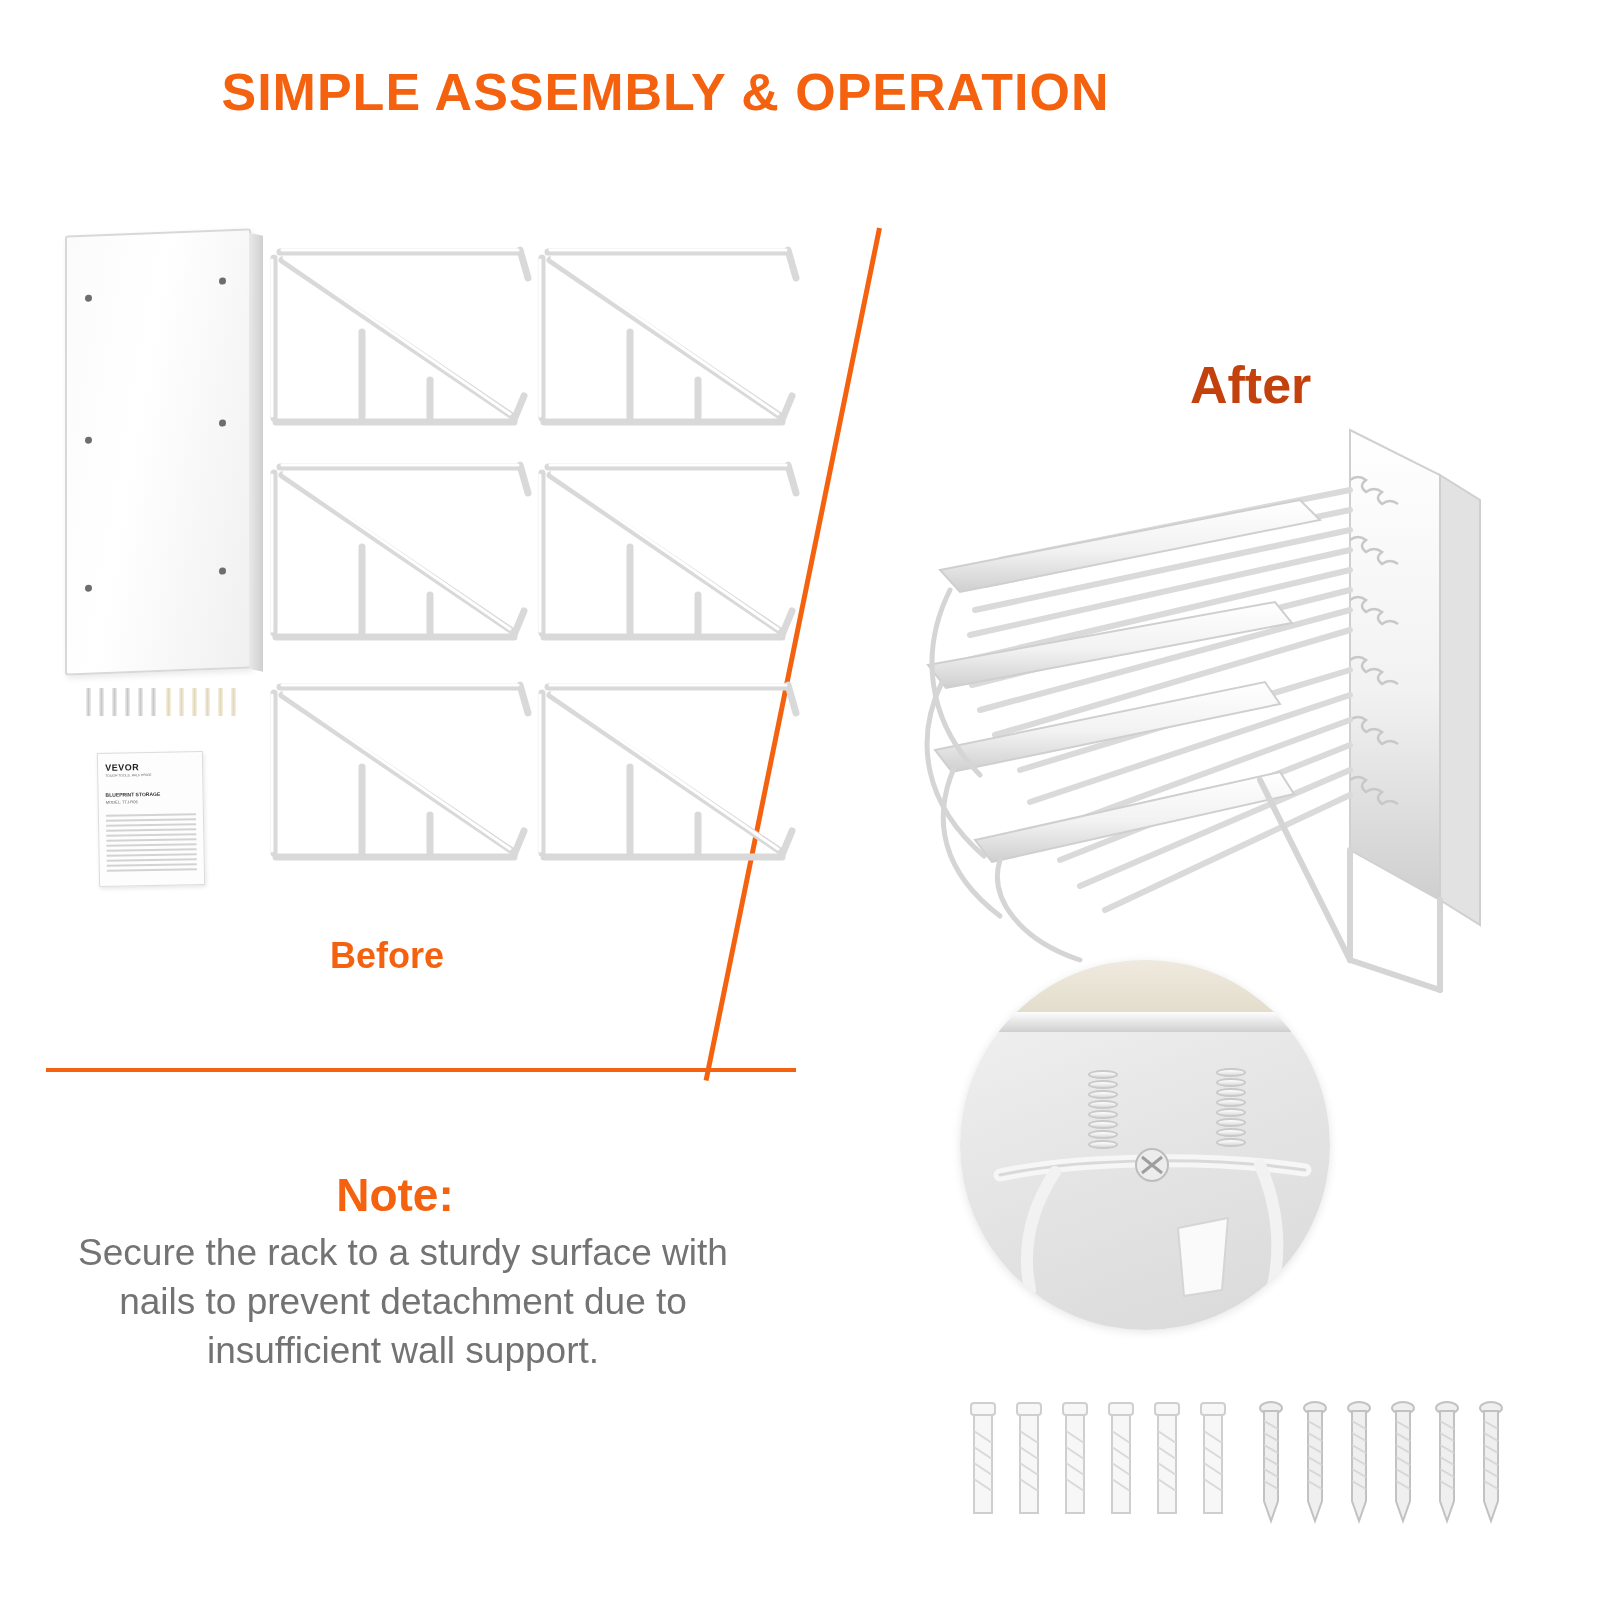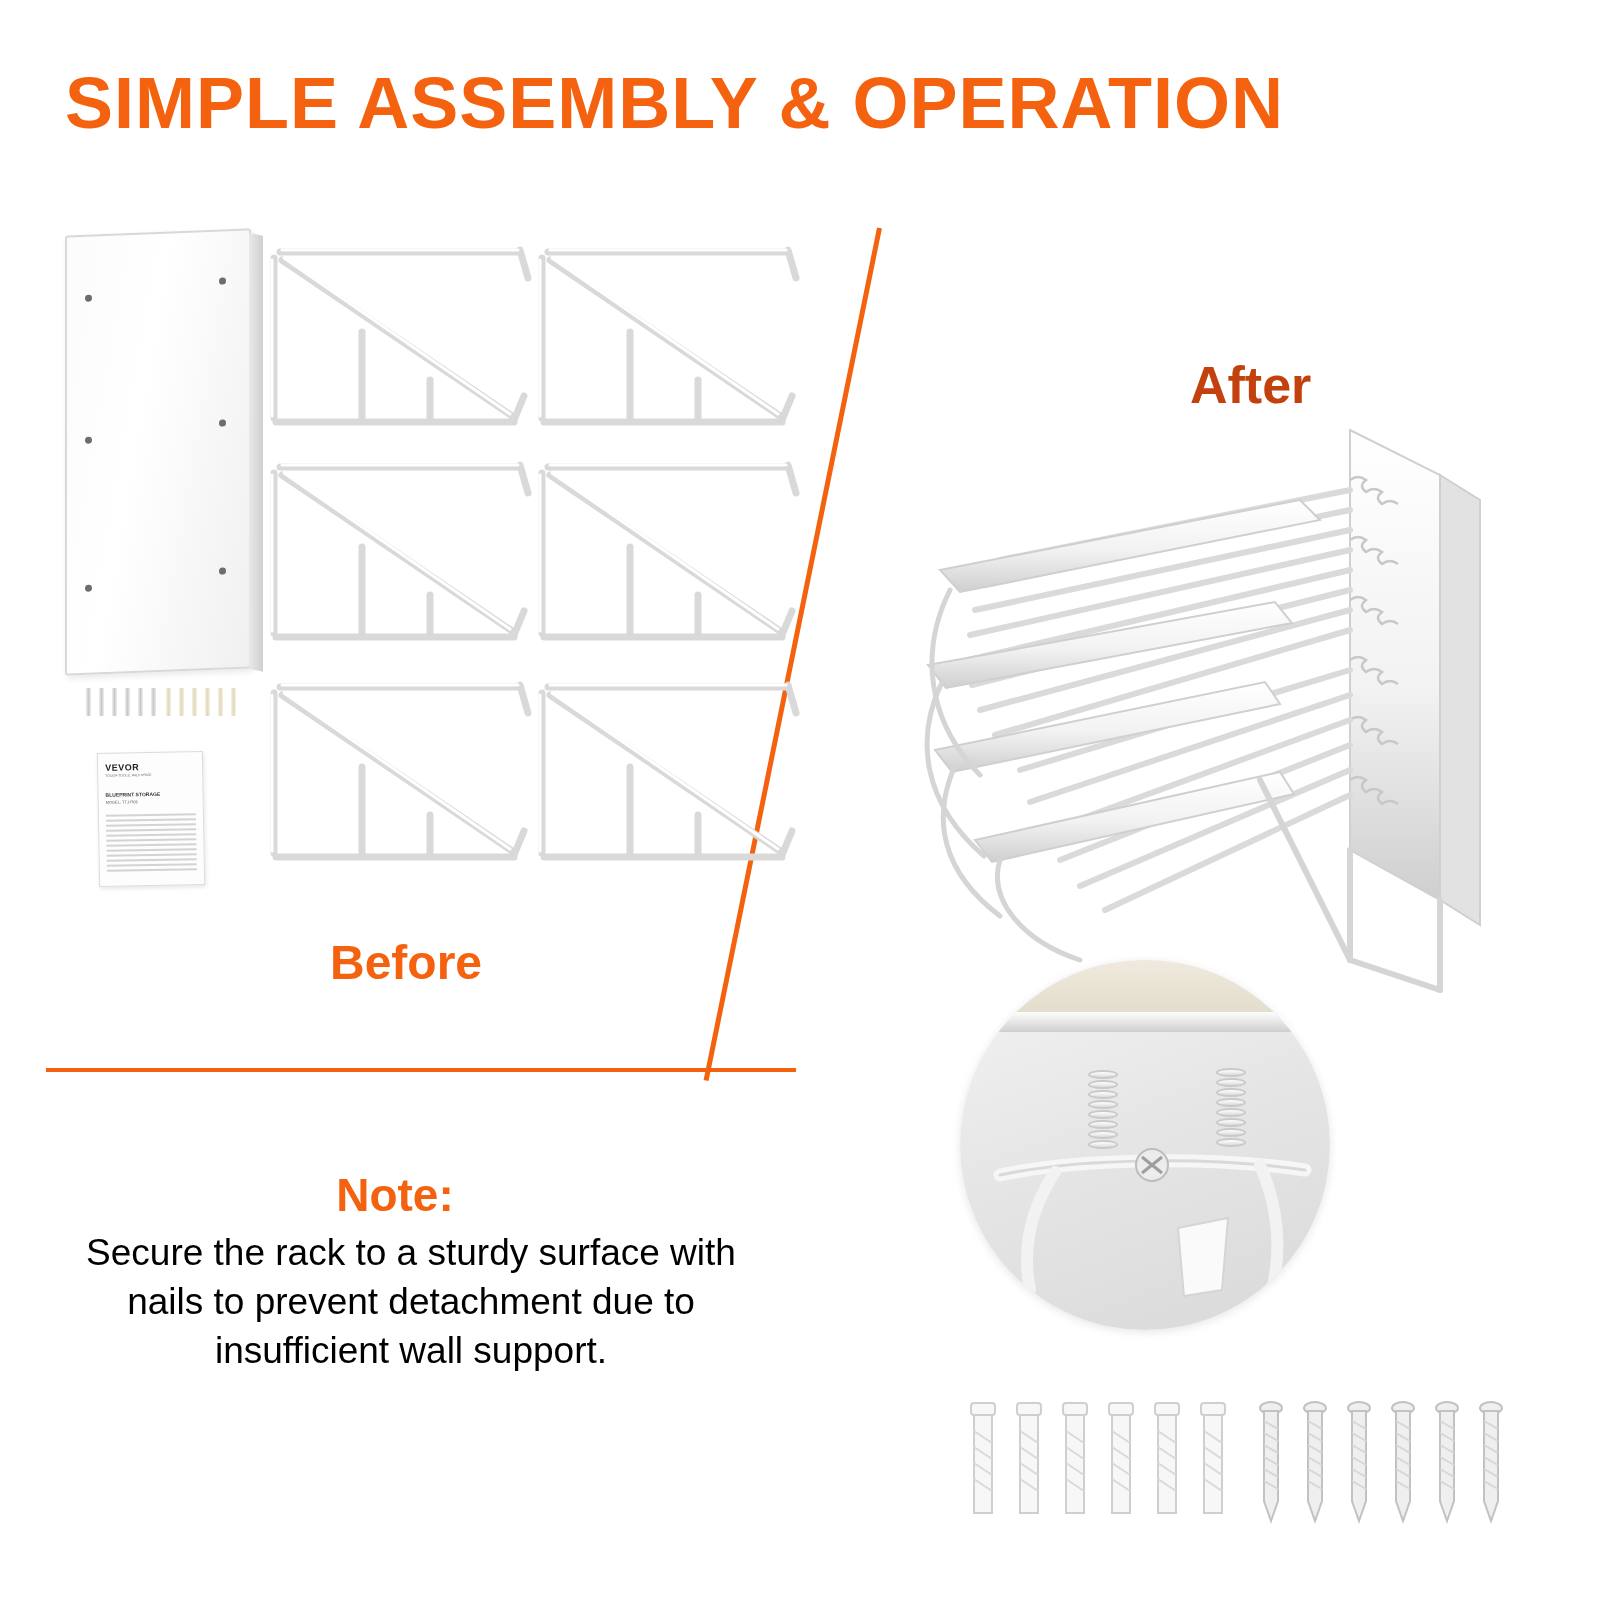--- a/index.html
+++ b/index.html
@@ -17,25 +17,24 @@
 
   
   .title {
     position: absolute;
     top: 62px;
     left: 0;
     width: 1331px;
     text-align: center;
     font-family: "Liberation Sans", sans-serif;
     font-weight: bold;
-    font-size: 72px;
+    font-size: 52px;
     letter-spacing: 1px;
     color: #f4620f;
     white-space: nowrap;
-    padding-left: 9px;
   }
 
   
   .diag-line {
     position: absolute;
     left: 877px;
     top: 228px;
     width: 5px;
     height: 870px;
     background: #f4620f;
@@ -49,21 +48,21 @@
     width: 750px;
     height: 4px;
     background: #f4620f;
   }
 
   
   .label-before {
     position: absolute;
     left: 330px;
     top: 935px;
-    font-size: 48px;
+    font-size: 36px;
     font-weight: bold;
     color: #f4620f;
   }
   .label-after {
     position: absolute;
     left: 1190px;
     top: 355px;
     font-size: 52px;
     font-weight: bold;
     color: #c2410c;
@@ -75,27 +74,27 @@
     left: 0;
     top: 1168px;
     width: 790px;
     text-align: center;
     font-size: 46px;
     font-weight: bold;
     color: #f4620f;
   }
   .note-body {
     position: absolute;
-    left: 56px;
+    left: 48px;
     top: 1228px;
     width: 710px;
     text-align: center;
     font-size: 37px;
     line-height: 1.33;
-    color: #000000;
+    color: #737373;
   }
 
   
   .part { position: absolute; }
 
   
   .panel {
     left: 65px;
     top: 232px;
     width: 182px;

